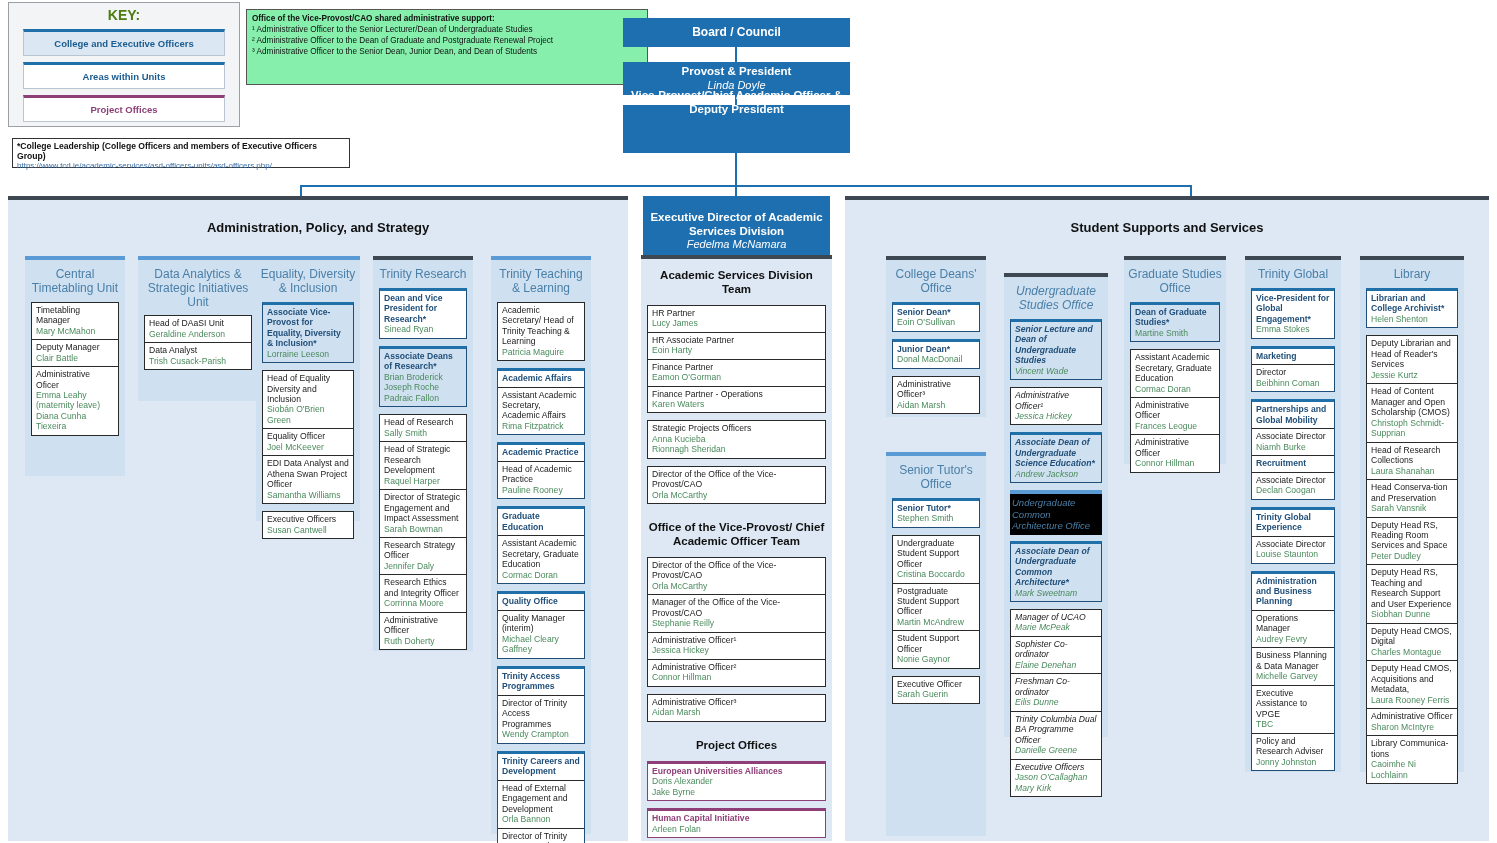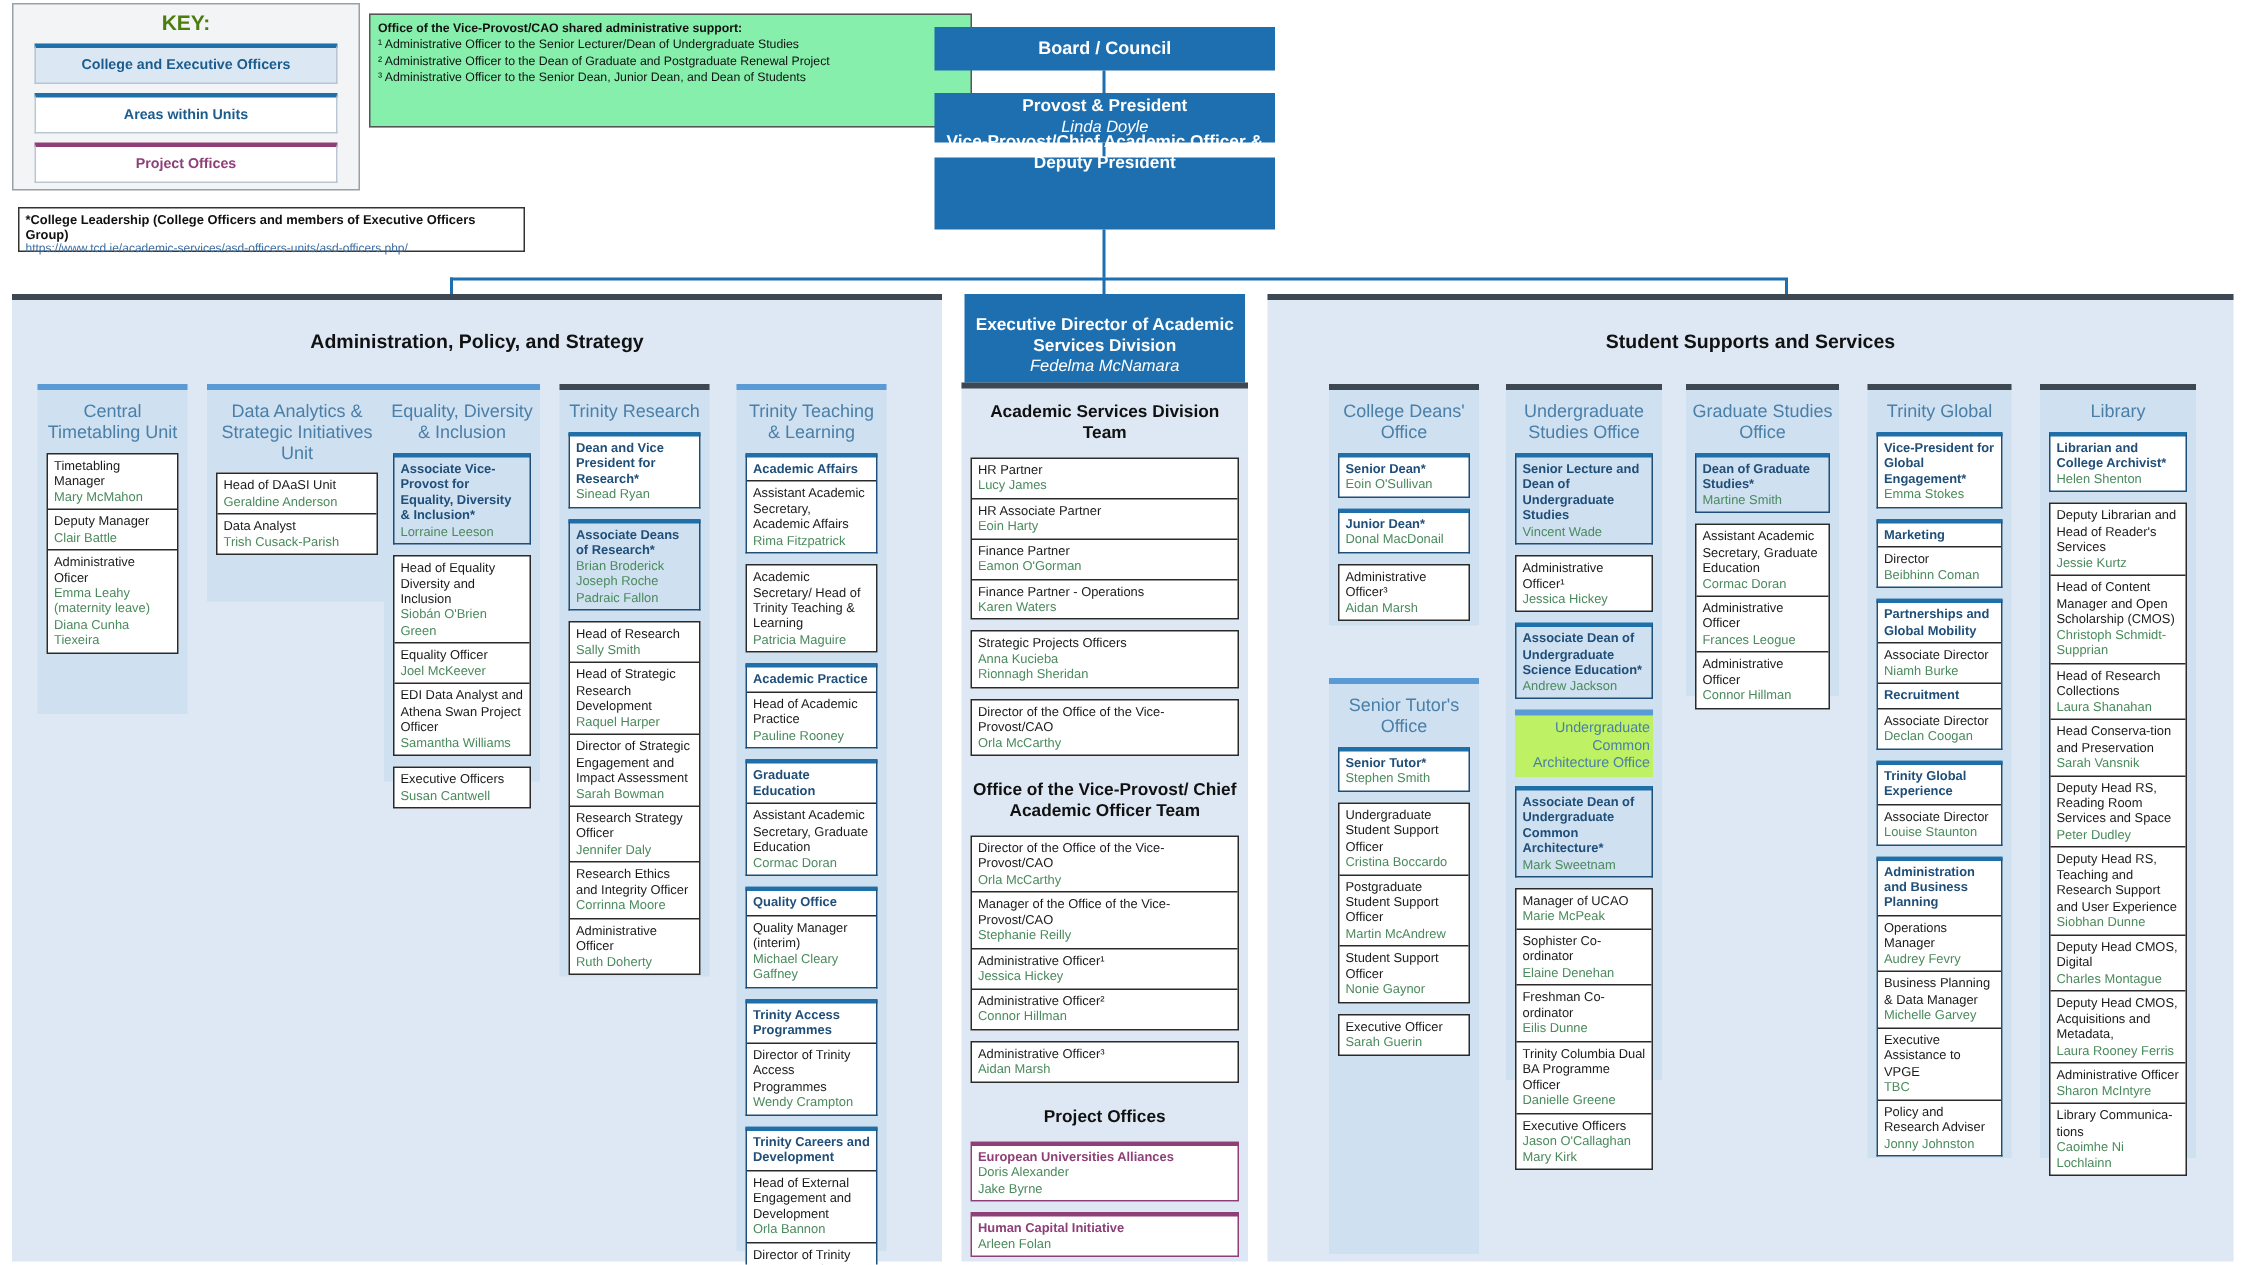--- a/index.html
+++ b/index.html
@@ -95,22 +95,22 @@
 
   .row { padding: 2px 4px 3px 4px; border-bottom: 1px solid #2a2a2a; }
   .row:last-child { border-bottom: none; }
   .role { font-size: 8.6px; color: #1a1a1a; line-height: 1.22; }
   .role.b { font-weight: bold; color: #1f4e79; }
   .role.proj { font-weight: bold; color: #8e3f77; }
   .name { font-size: 8.6px; color: #4a8a5c; line-height: 1.22; }
 
   
   .subhead {
-    margin: 0 6px 6px 6px; border-top: 4px solid #5b9bd5; background: #bef264;
-    text-align: right; font-size: 9.5px; color: #4a7fa8; padding: 3px 2px; line-height: 1.2;
+    margin: 0 6px 6px 6px; border-top: 4px solid #5b9bd5; background: #000000;
+    text-align: left; font-size: 9.5px; color: #4a7fa8; padding: 3px 2px; line-height: 1.2;
   }
 
   
   .center-head {
     text-align: center; font-weight: bold; font-size: 11.5px; color: #111;
     padding: 10px 6px 8px 6px; line-height: 1.2;
   }
 </style>
 </head>
 <body>
@@ -352,33 +352,33 @@
             <div class="name">Corrinna Moore</div>
           </div>
           <div class="row">
             <div class="role">Administrative Officer</div>
             <div class="name">Ruth Doherty</div>
           </div>
         </div>
       </div>
       <div class="unit" style="left: 491px; top: 256px; width: 100px; height: 578px;">
         <div class="unit-title">Trinity Teaching &amp; Learning</div>
+        <div class="grp plain">
+          <div class="row">
+            <div class="role">Academic Secretary/ Head of Trinity Teaching &amp; Learning</div>
+            <div class="name">Patricia Maguire</div>
+          </div>
+        </div>
         <div class="grp hlw">
           <div class="row">
             <div class="role b">Academic Affairs</div>
           </div>
           <div class="row">
             <div class="role">Assistant Academic Secretary, Academic Affairs</div>
             <div class="name">Rima Fitzpatrick</div>
-          </div>
-        </div>
-        <div class="grp plain">
-          <div class="row">
-            <div class="role">Academic Secretary/ Head of Trinity Teaching &amp; Learning</div>
-            <div class="name">Patricia Maguire</div>
           </div>
         </div>
         <div class="grp hlw">
           <div class="row">
             <div class="role b">Academic Practice</div>
           </div>
           <div class="row">
             <div class="role">Head of Academic Practice</div>
             <div class="name">Pauline Rooney</div>
           </div>
@@ -483,21 +483,21 @@
             <div class="name">Nonie Gaynor</div>
           </div>
         </div>
         <div class="grp plain">
           <div class="row">
             <div class="role">Executive Officer</div>
             <div class="name">Sarah Guerin</div>
           </div>
         </div>
       </div>
-      <div class="unit darktop" style="left: 1004px; top: 256px; width: 104px; height: 464px;">
+      <div class="unit darktop" style="left: 1004px; top: 273px; width: 104px; height: 464px; font-style: italic;">
         <div class="unit-title">Undergraduate Studies Office</div>
         <div class="grp hl">
           <div class="row">
             <div class="role b">Senior Lecture and Dean of Undergraduate Studies</div>
             <div class="name">Vincent Wade</div>
           </div>
         </div>
         <div class="grp plain">
           <div class="row">
             <div class="role">Administrative  Officer¹</div>

